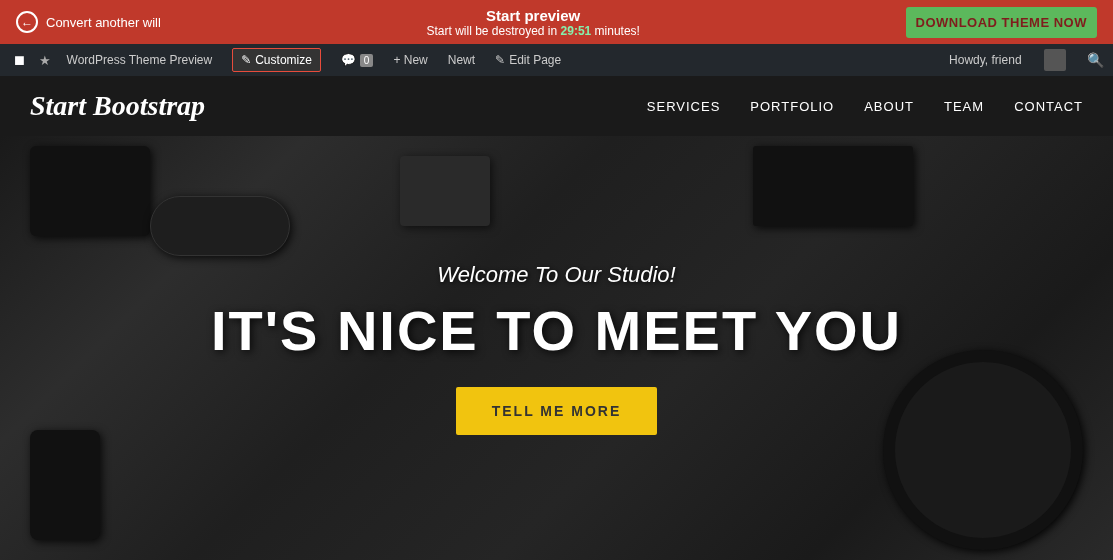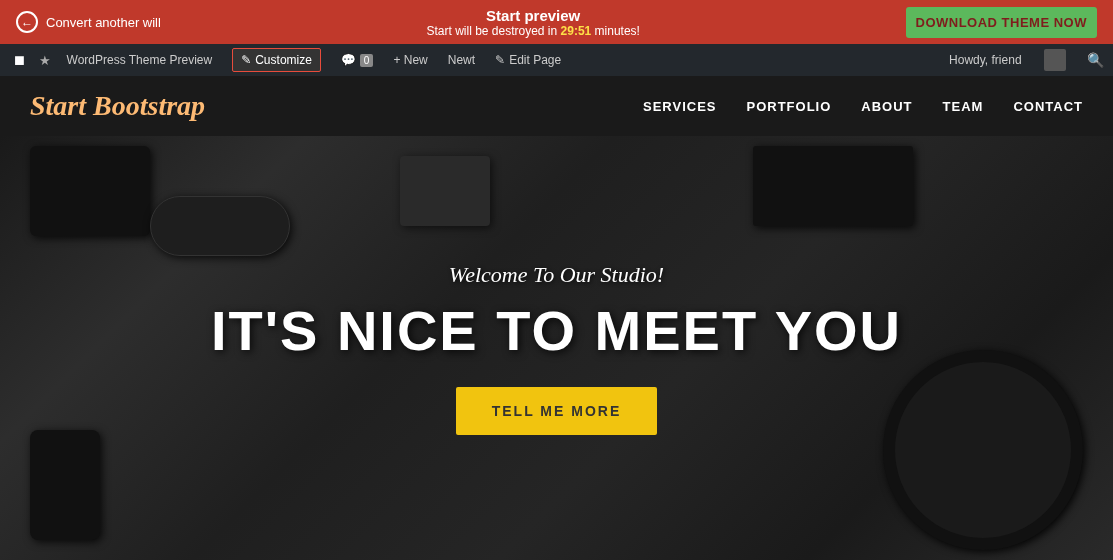--- a/index.html
+++ b/index.html
@@ -38,21 +38,21 @@
     }
     .banner-center .title {
       font-size: 15px;
       font-weight: bold;
     }
     .banner-center .subtitle {
       font-size: 12px;
     }
     .banner-center .countdown {
       font-weight: bold;
-      color: #fde047;
+      color: #86efac;
     }
     .banner-right .download-btn {
       background: #5cb85c;
       color: #7f1d1d;
       border: none;
       padding: 8px 10px;
       font-size: 13px;
       font-weight: bold;
       border-radius: 3px;
       cursor: pointer;
@@ -158,21 +158,21 @@
       cursor: pointer;
     }
     .site-nav {
       display: flex;
       gap: 30px;
       align-items: center;
     }
     .nav-item {
       color: #fff;
       font-size: 13px;
-      font-weight: bold;
+      font-weight: normal;
       letter-spacing: 1px;
       text-transform: uppercase;
       cursor: pointer;
     }
 
     
     .hero {
       position: relative;
       height: calc(560px - 44px - 32px - 60px);
       background: #2c2c2c;
@@ -261,21 +261,21 @@
 
     .hero-content {
       position: relative;
       z-index: 3;
       text-align: center;
     }
     .hero-subtitle {
       font-size: 22px;
       color: #fff;
       font-style: italic;
-      font-family: Liberation Serif, serif;
+      font-family: Liberation Sans, sans-serif;
       margin-bottom: 10px;
       text-shadow: 1px 1px 4px rgba(0,0,0,0.8);
     }
     .hero-title {
       font-size: 56px;
       color: #fff;
       font-weight: 900;
       text-transform: uppercase;
       letter-spacing: 2px;
       text-shadow: 2px 2px 8px rgba(0,0,0,0.8);
@@ -342,21 +342,21 @@
     </span>
   </div>
   <div class="admin-bar-right">
     <span class="howdy">Howdy, friend</span>
     <div class="avatar-box"></div>
     <span class="search-icon-admin">🔍</span>
   </div>
 </div>
 
 <div class="site-header" style="background: rgb(26, 26, 26);">
-  <div class="site-logo" style="color: #fdba74;">Start Bootstrap</div>
+  <div class="site-logo" style="color: #ffffff;">Start Bootstrap</div>
   <nav class="site-nav">
     <span class="nav-item">SERVICES</span>
     <span class="nav-item">PORTFOLIO</span>
     <span class="nav-item">ABOUT</span>
     <span class="nav-item">TEAM</span>
     <span class="nav-item">CONTACT</span>
   </nav>
 </div>
 
 <div class="hero">

